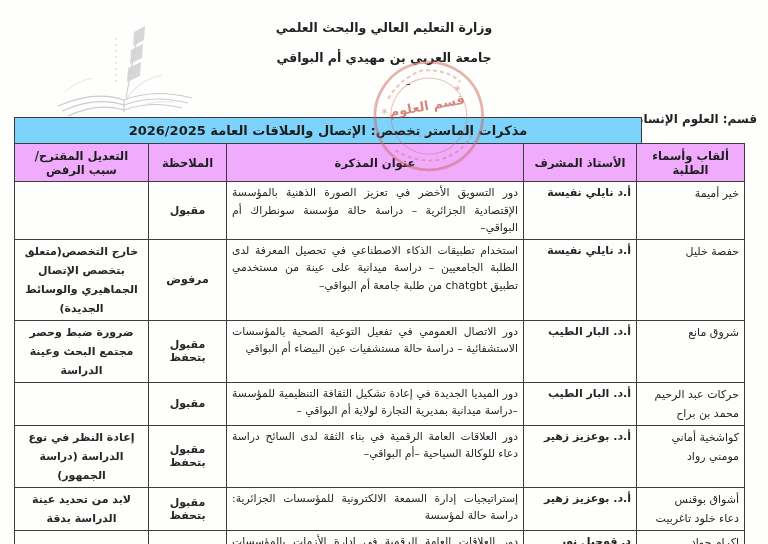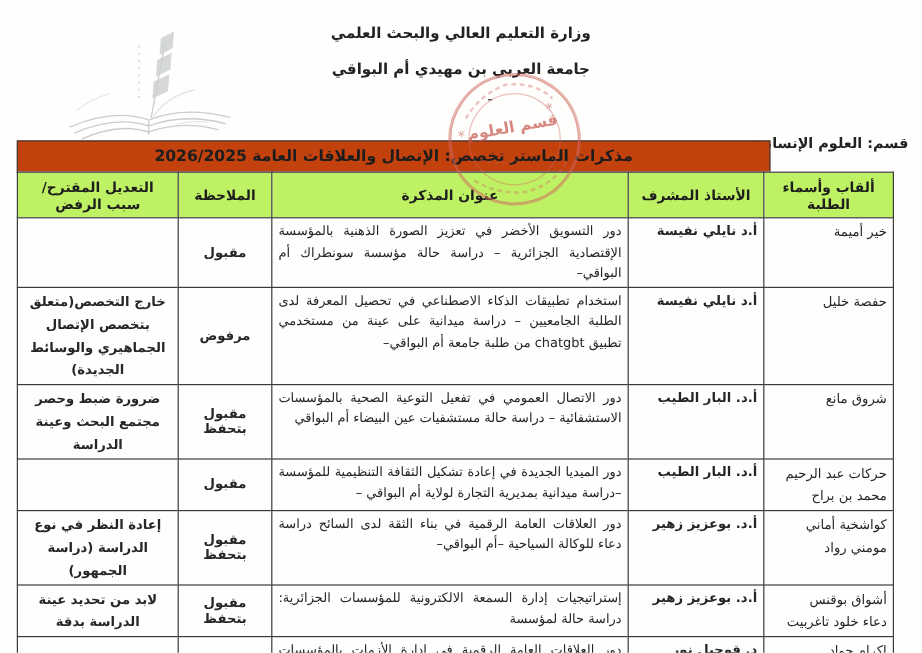--- a/index.html
+++ b/index.html
@@ -21,37 +21,37 @@
 
   
   .logo{position:absolute;left:50px;top:20px;opacity:.8;}
 
   
   .stamp{position:absolute;left:362px;top:50px;z-index:6;pointer-events:none;transform:rotate(-10deg);}
 
   
   .title-bar{
     position:absolute;left:14px;top:117px;width:628px;height:27px;box-sizing:border-box;
-    background:#c2410c;border:1px solid #3c3c3c;
+    background:#7dd3fc;border:1px solid #3c3c3c;
     font-weight:bold;font-size:13px;text-align:center;line-height:25px;color:#1d1d1d;
   }
 
   
   .thesis-table{
     position:absolute;left:14px;top:143px;width:730px;
     border-collapse:collapse;table-layout:fixed;
     background:#fefefd;
   }
   .thesis-table th,.thesis-table td{
     border:1px solid #3c3c3c;overflow:hidden;box-sizing:border-box;
     padding:2px 5px;
   }
   .thesis-table thead tr{height:38px;}
   .thesis-table thead th{
-    background:#bef264;font-weight:bold;font-size:11.5px;
+    background:#f0abfc;font-weight:bold;font-size:11.5px;
     text-align:center;vertical-align:middle;color:#1d1d1d;
   }
   .col-students{width:108px;}
   .col-supervisor{width:113px;}
   .col-title{width:297px;}
   .col-note{width:78px;}
   .col-decision{width:134px;}
 
   tbody tr:nth-child(1){height:40px;}
   tbody tr:nth-child(2){height:60px;}

